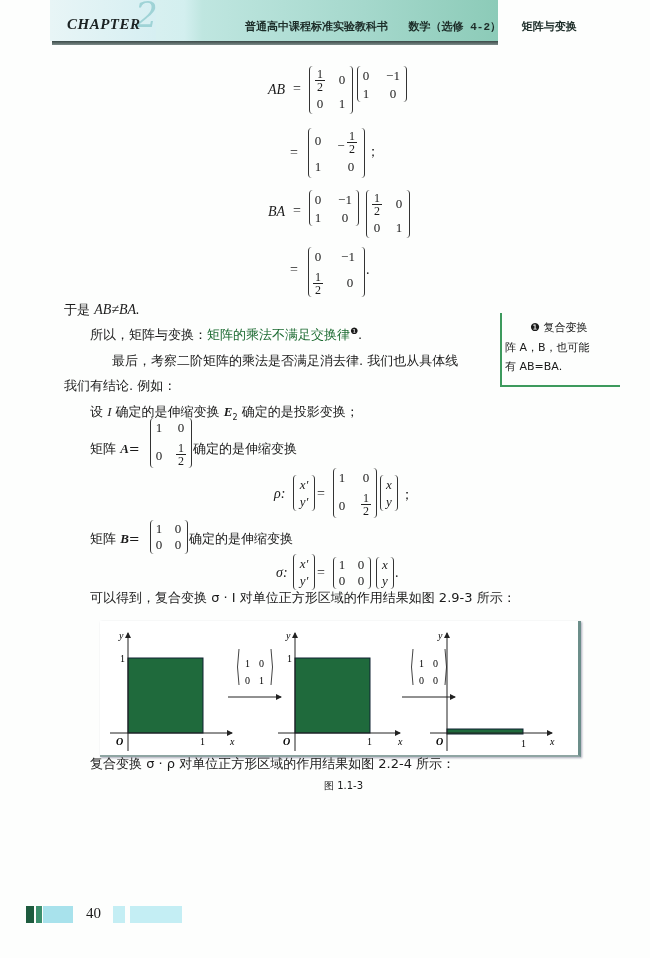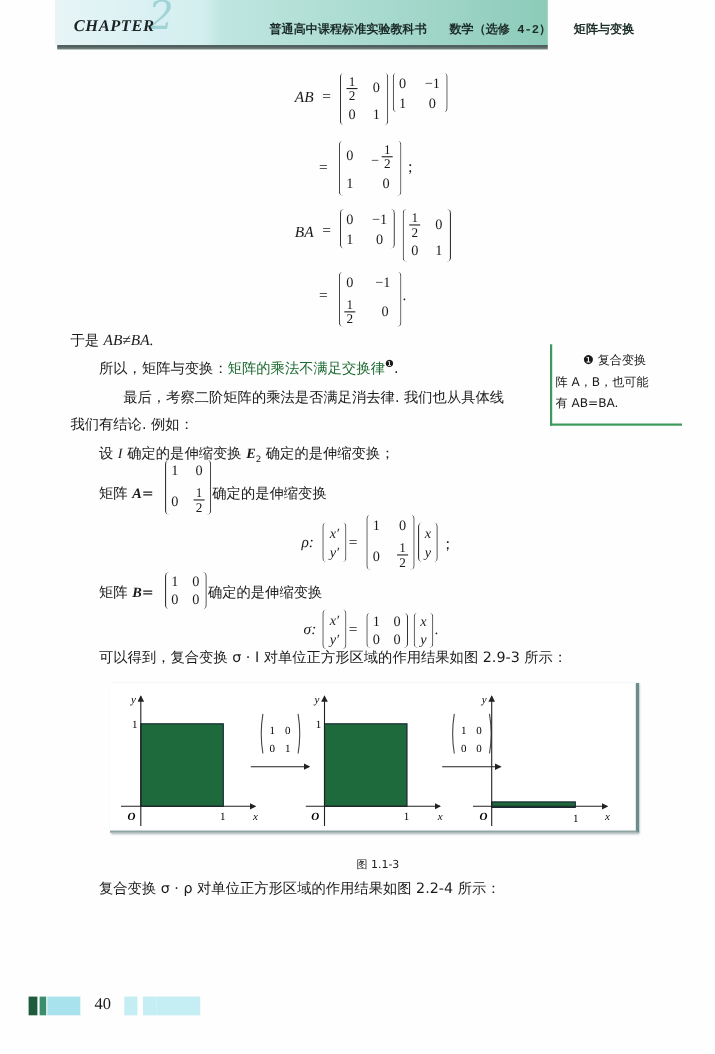--- a/index.html
+++ b/index.html
@@ -119,21 +119,21 @@
 
 <div class="txt" style="left:64px;top:301px;">
   <span>于是 </span><span class="mb" style="font-family:'Liberation Serif',serif;font-size:14px;">AB≠BA.</span>
 </div>
 <div class="txt" style="left:90px;top:326px;">
   <span>所以，矩阵与变换：</span><span class="green">矩阵的乘法不满足交换律</span><sup style="font-size:9px;">❶</sup><span>.</span>
 </div>
 <div class="txt" style="left:90px;top:352px;margin-left:22px;">最后，考察二阶矩阵的乘法是否满足消去律. 我们也从具体线</div>
 <div class="txt" style="left:64px;top:377px;">我们有结论. 例如：</div>
 <div class="txt" style="left:90px;top:403px;">
-  <span>设 </span><i style="font-family:'Liberation Serif',serif;">I</i><span> 确定的是伸缩变换 </span><b><i style="font-family:'Liberation Serif',serif;">E</i></b><sub style="font-size:8px;">2</sub><span> 确定的是伸缩变换；</span>
+  <span>设 </span><i style="font-family:'Liberation Serif',serif;">I</i><span> 确定的是伸缩变换 </span><b><i style="font-family:'Liberation Serif',serif;">E</i></b><sub style="font-size:8px;">2</sub><span> 确定的是投影变换；</span>
 </div>
 
 <div class="note">
   <div class="note-text" style="left:28px;top:7px;"><span>❶</span> <span>复合变换</span></div>
   <div class="note-text" style="left:3px;top:27px;">阵 A，B，也可能</div>
   <div class="note-text" style="left:3px;top:46px;">有 AB=BA.</div>
 </div>
 
 <div class="txt" style="left:90px;top:440px;">
   <span>矩阵 </span><b><i style="font-family:'Liberation Serif',serif;">A</i></b>=
@@ -257,21 +257,21 @@
       <line x1="347" y1="130" x2="347" y2="12" stroke="#222" marker-end="url(#ah)"></line>
       <text x="338" y="18" font-size="10" font-style="italic" font-family="Liberation Serif, serif">y</text>
       <text x="336" y="124" font-size="10" font-style="italic" font-weight="bold" font-family="Liberation Serif, serif">O</text>
       <text x="421" y="126" font-size="10" font-family="Liberation Serif, serif">1</text>
       <text x="450" y="124" font-size="10" font-style="italic" font-family="Liberation Serif, serif">x</text>
     </g>
   </svg>
 </div>
 <div class="fig-cap">图 1.1-3</div>
 
-<div class="txt" style="left:90px;top:799px;">复合变换 σ · ρ 对单位正方形区域的作用结果如图 2.2-4 所示：</div>
+<div class="txt" style="left:90px;top:755px;">复合变换 σ · ρ 对单位正方形区域的作用结果如图 2.2-4 所示：</div>
 
 <div class="footer-bar1"></div>
 <div class="footer-bar2"></div>
 <div class="footer-bar3"></div>
 <div class="pageno">40</div>
 <div class="footer-bar4"></div>
 <div class="footer-bar5"></div>
 <div class="footer-bar6"></div>
 
 </body></html>

